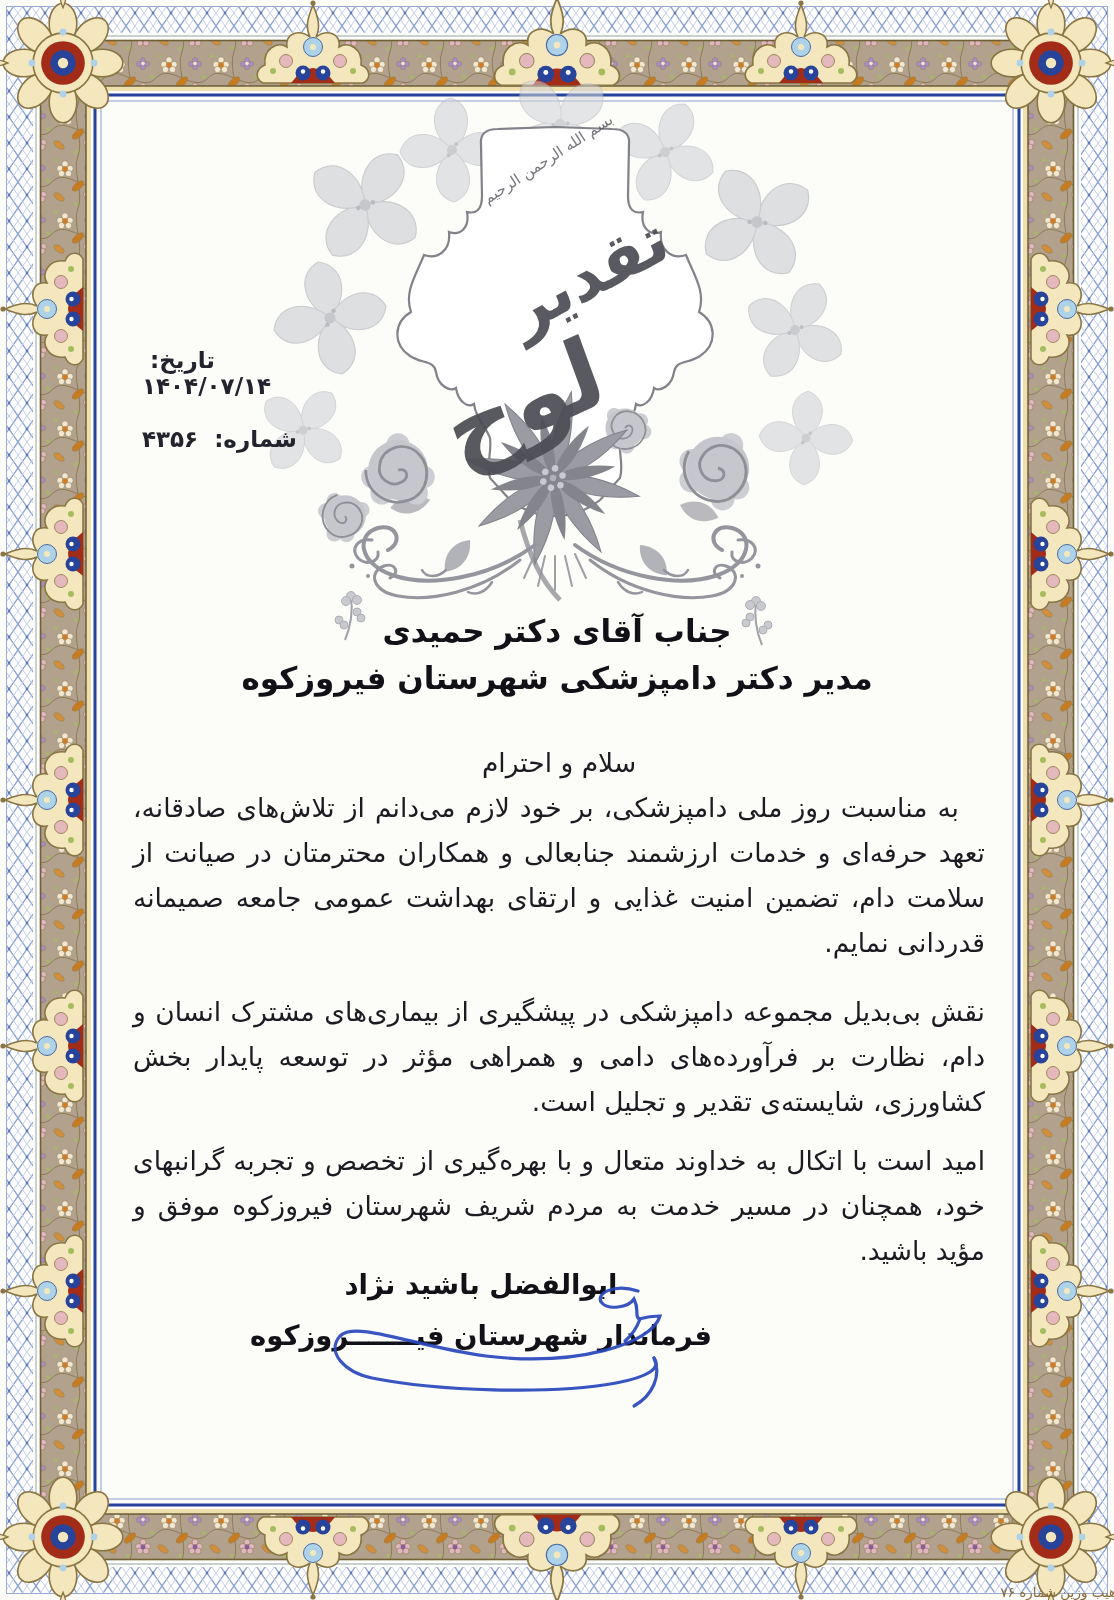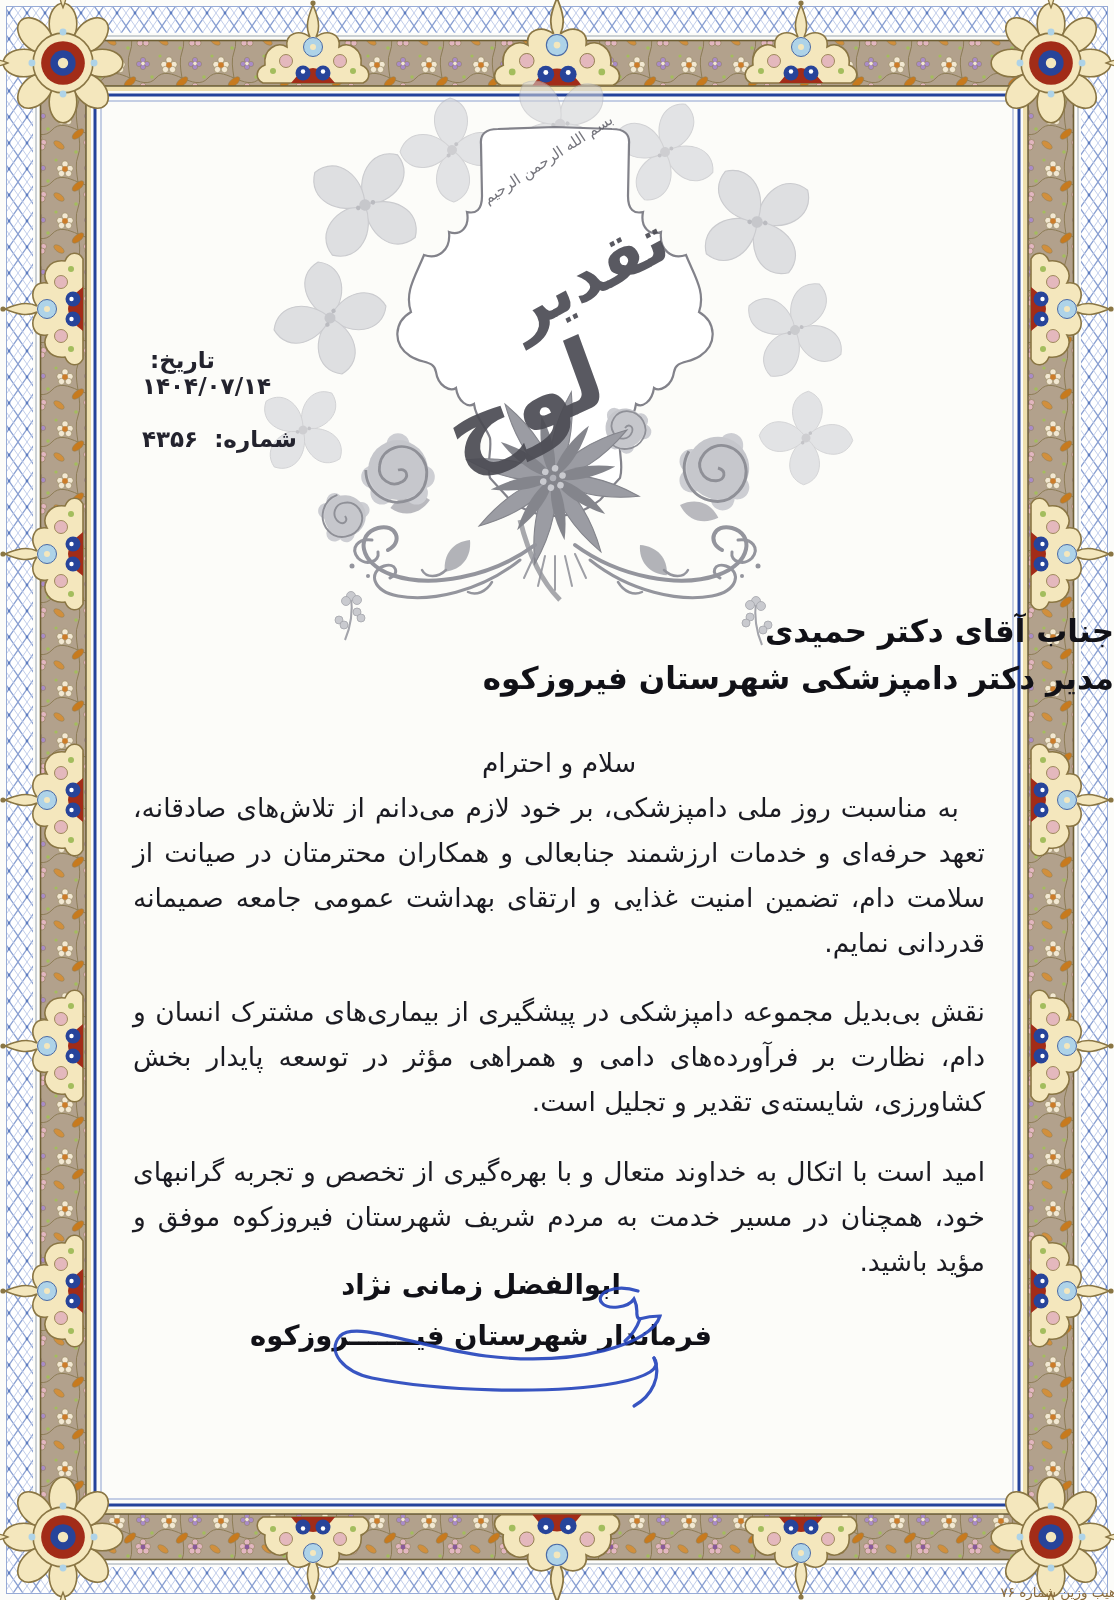--- a/index.html
+++ b/index.html
@@ -20,29 +20,29 @@
   .date-row span,.num-row span{display:inline;}
   .lbl{margin-left:8px;}
 
   .bismillah{left:468px;top:150px;width:160px;font-size:15px;color:#5d5d66;
     transform:rotate(-33deg);text-align:center;direction:rtl;opacity:.85;}
   .title-top{left:503px;top:238px;font-size:64px;font-weight:bold;color:#4c4c54;
     transform:rotate(-28deg) skewX(-4deg);direction:rtl;opacity:.92;}
   .title-bottom{left:441px;top:346px;font-size:96px;font-weight:bold;color:#4c4c54;
     transform:rotate(-24deg) skewX(-4deg);direction:rtl;opacity:.92;}
 
-  .recipient{left:0;right:0;top:608px;text-align:right;font-weight:bold;
+  .recipient{left:0;right:0;top:608px;text-align:center;font-weight:bold;
     font-size:31px;line-height:47px;color:#111117;}
 
   .body-text{left:133px;width:852px;top:740px;font-size:26.5px;line-height:45px;color:#1b1b22;}
   .body-text .sal{text-align:center;}
   .body-text p{margin:0;text-align:justify;}
   .body-text p.p1{text-indent:26px;}
   .body-text p.p2{margin-top:24px;}
-  .body-text p.p3{margin-top:25px;}
+  .body-text p.p3{margin-top:14px;}
 
   .sig-block{left:150px;width:662px;top:1259px;text-align:center;font-weight:bold;
     font-size:27.5px;line-height:51px;color:#111117;}
 
   .print-note{left:952px;top:1584px;width:175px;font-size:13.5px;color:#8a6a3a;
     text-align:right;direction:rtl;}
 </style>
 </head>
 <body>
 
@@ -311,21 +311,21 @@
   </div>
 
   <div class="abs txt body-text">
     <div class="sal">سلام و احترام</div>
     <p class="p1">به مناسبت روز ملی دامپزشکی، بر خود لازم می‌دانم از تلاش‌های صادقانه، تعهد حرفه‌ای و خدمات ارزشمند جنابعالی و همکاران محترمتان در صیانت از سلامت دام، تضمین امنیت غذایی و ارتقای بهداشت عمومی جامعه صمیمانه قدردانی نمایم.</p>
     <p class="p2">نقش بی‌بدیل مجموعه دامپزشکی در پیشگیری از بیماری‌های مشترک انسان و دام، نظارت بر فرآورده‌های دامی و همراهی مؤثر در توسعه پایدار بخش کشاورزی، شایسته‌ی تقدیر و تجلیل است.</p>
     <p class="p3">امید است با اتکال به خداوند متعال و با بهره‌گیری از تخصص و تجربه گرانبهای خود، همچنان در مسیر خدمت به مردم شریف شهرستان فیروزکوه موفق و مؤید باشید.</p>
   </div>
 
   <div class="abs txt sig-block">
-    <div>ابوالفضل زمانی نژاد</div>
+    <div>ابوالفضل باشید نژاد</div>
     <div>فرماندار شهرستان فیـــــــروزکوه</div>
   </div>
 
   <div class="abs txt print-note">تذهیب وزین  شماره ۷۶</div>
 
   <svg id="ink" width="1114" height="1600" viewBox="0 0 1114 1600">
     <g stroke="#2746bd" stroke-width="3.2" fill="none" stroke-linecap="round" opacity="0.92">
       <path d="M638,1291 C614,1283 594,1294 602,1303 C608,1310 628,1308 634,1299 C640,1311 634,1315 639,1319 C646,1317 655,1316 660,1316 C652,1344 576,1367 486,1356 C420,1348 356,1320 340,1336 C326,1352 344,1372 372,1378 C438,1391 548,1395 616,1383 C648,1377 662,1368 654,1358"></path>
       <path d="M654,1358 C662,1376 652,1396 634,1406"></path>
       <path d="M640,1319 C636,1330 631,1336 625,1341"></path>

